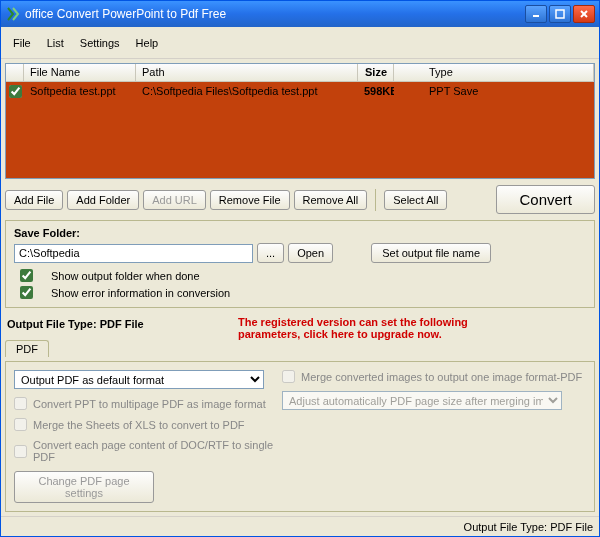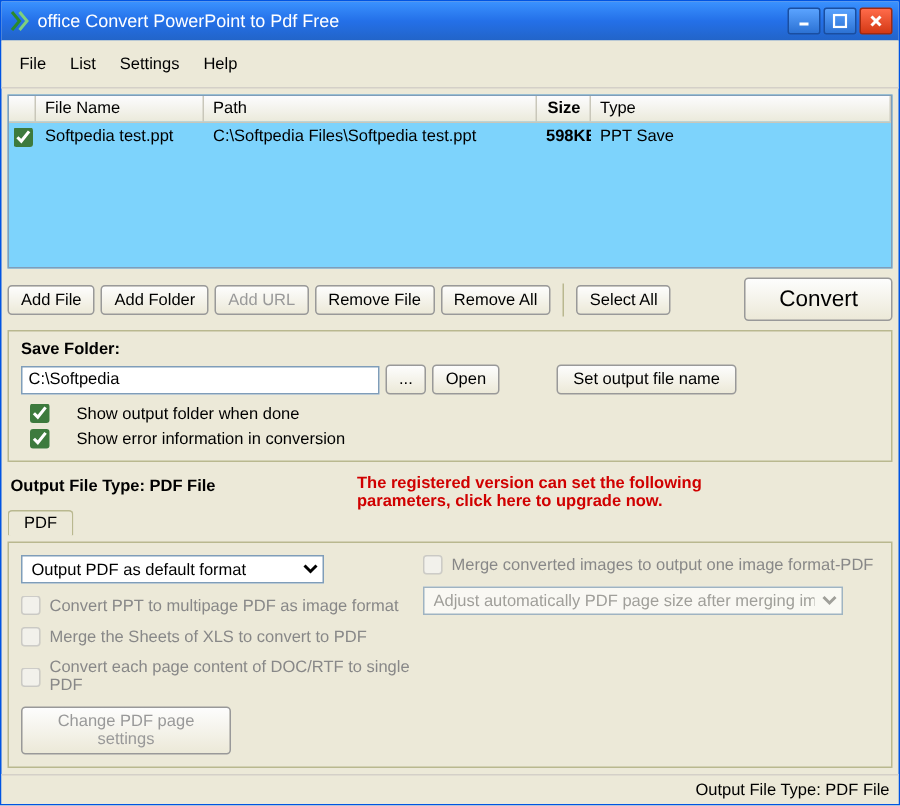--- a/index.html
+++ b/index.html
@@ -12,31 +12,31 @@
 .titlebar .title { font-size: 12px; flex: 1; }
 .titlebar .win-btns { display: flex; gap: 2px; }
 .titlebar .win-btn { width: 22px; height: 18px; background: linear-gradient(180deg, #5aa3ff, #2c72d4); border: 1px solid #1a4ea0; border-radius: 2px; display: flex; align-items: center; justify-content: center; color: #fff; font-size: 10px; }
 .titlebar .win-btn.close { background: linear-gradient(180deg, #ff6b4a, #d43915); border-color: #a02a10; }
 
 .menubar { height: 32px; background: #ece9d8; display: flex; align-items: center; padding: 0 4px; border-bottom: 1px solid #d4d0c8; }
 .menubar .menu-item { padding: 2px 8px; cursor: default; }
 
 .content { flex: 1; padding: 4px; display: flex; flex-direction: column; gap: 4px; overflow: hidden; }
 
-.filelist { border: 1px solid #7f9db9; background: #7dd3fc; height: 160px; display: flex; flex-direction: column; }
+.filelist { border: 1px solid #7f9db9; background: #c2410c; height: 160px; display: flex; flex-direction: column; }
 .filelist-header { display: flex; background: linear-gradient(180deg, #fcfcfe, #ebeadb); border-bottom: 1px solid #c9c7ba; height: 18px; }
 .filelist-header .col { border-right: 1px solid #c9c7ba; padding: 2px 6px; }
 .filelist-body { flex: 1; }
 .filelist-row { display: flex; height: 18px; align-items: center; }
 .filelist-row .cell { padding: 1px 6px; white-space: nowrap; overflow: hidden; }
 .col-check { width: 18px; display: flex; align-items: center; justify-content: center; padding: 0 2px; }
 .col-name { width: 112px; }
 .col-path { width: 222px; }
 .col-size { width: 36px; text-align: right; font-weight: bold; }
-.col-type { flex: 1; }
+.col-type { flex: 1; margin-left: 29px; }
 
 .btnrow { display: flex; gap: 4px; align-items: center; padding: 2px 0; }
 .btn { background: linear-gradient(180deg, #fdfdfd, #ece9d8); border: 1px solid #999; border-radius: 3px; padding: 3px 8px; font-size: 11px; min-width: 54px; cursor: default; text-align: center; }
 .btn.disabled { color: #999; }
 .btn.convert { font-size: 15px; padding: 5px 22px; margin-left: auto; }
 .vrule { width: 1px; height: 22px; background: #b9b88f; margin: 0 4px; }
 
 .fieldset { border: 1px solid #b9b88f; padding: 6px 8px 8px; }
 .fieldset .legend { font-weight: bold; font-size: 11px; margin-bottom: 4px; }
 .savefolder-row { display: flex; gap: 4px; align-items: center; margin-bottom: 6px; }
@@ -49,21 +49,21 @@
 .upgrade-notice { color: #d00000; font-weight: bold; position: absolute; }
 .outtype-row { display: flex; align-items: flex-start; position: relative; }
 .outtype-row .left { flex: 0 0 225px; }
 .outtype-row .right { flex: 1; padding: 4px 8px; }
 
 .tabs { display: flex; font-size: 11px; }
 .tab { border: 1px solid #b9b88f; border-bottom: none; padding: 2px 10px; background: #ece9d8; border-radius: 3px 3px 0 0; margin-right: 4px; }
 .tabpanel { border: 1px solid #b9b88f; padding: 8px; display: flex; gap: 8px; }
 .tabpanel .col-left { width: 260px; }
 .tabpanel .col-right { flex: 1; }
-.select { border: 1px solid #7f9db9; background: #fff; font-size: 11px; width: 202px; height: 19px; padding: 1px 2px; }
+.select { border: 1px solid #7f9db9; background: #fff; font-size: 11px; width: 250px; height: 19px; padding: 1px 2px; }
 .opt { display: flex; align-items: center; gap: 6px; margin: 8px 0; color: #888; }
 .opt input { width: 13px; height: 13px; }
 
 .statusbar { height: 20px; border-top: 1px solid #d4d0c8; display: flex; align-items: center; padding: 0 6px; background: #ece9d8; justify-content: flex-end; }
 
 input[type="checkbox"] { accent-color: #3d7a3d; }
 </style>
 </head>
 <body>
 

